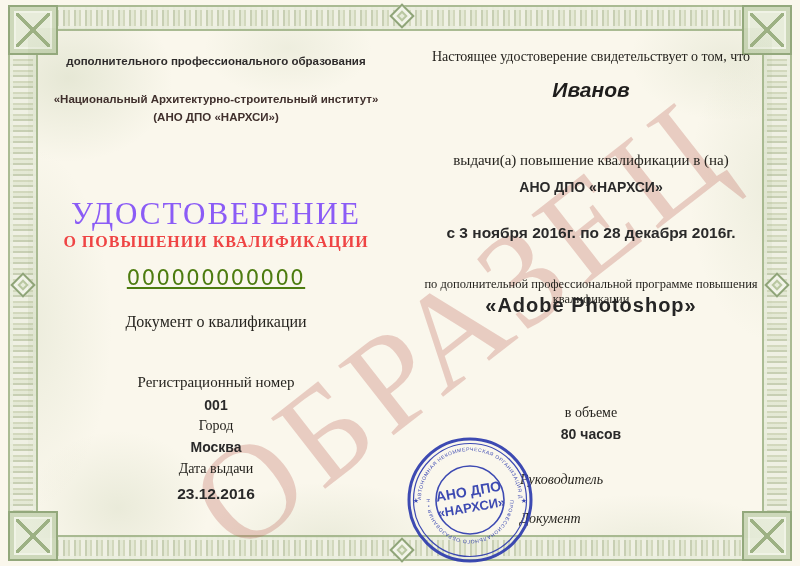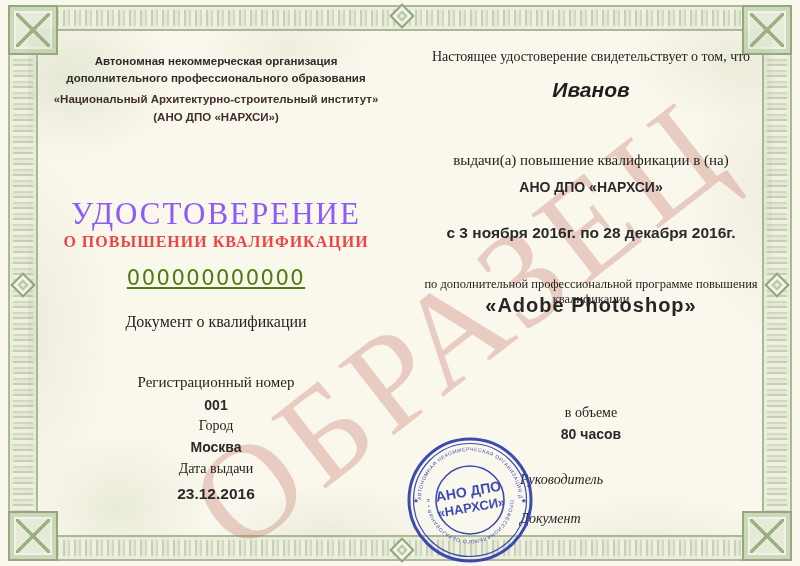--- a/index.html
+++ b/index.html
@@ -117,21 +117,20 @@
   <div class="diamond t"></div>
   <div class="diamond b"></div>
   <div class="diamond l"></div>
   <div class="diamond r"></div>
   <div class="wash"></div>
 
   <div class="watermark">ОБРАЗЕЦ</div>
 
   <div>
     <div class="abs lcol c orgtxt sans" style="top:53px;">
-      <div>Автономная некоммерческая организация</div>
       <div>дополнительного профессионального образования</div>
     </div>
     <div class="abs lcol c orgname sans" style="top:91px;">«Национальный Архитектурно-строительный институт»</div>
     <div class="abs lcol c orgname sans" style="top:109px;">(АНО ДПО «НАРХСИ»)</div>
 
     <div class="abs lcol c doctitle" style="top:196px;">УДОСТОВЕРЕНИЕ</div>
     <div class="abs lcol c docsub" style="top:233px;">О ПОВЫШЕНИИ КВАЛИФИКАЦИИ</div>
     <div class="abs lcol c zeros" style="top:266px;">000000000000</div>
     <div class="abs lcol c serif15" style="top:313px;">Документ о квалификации</div>
 

